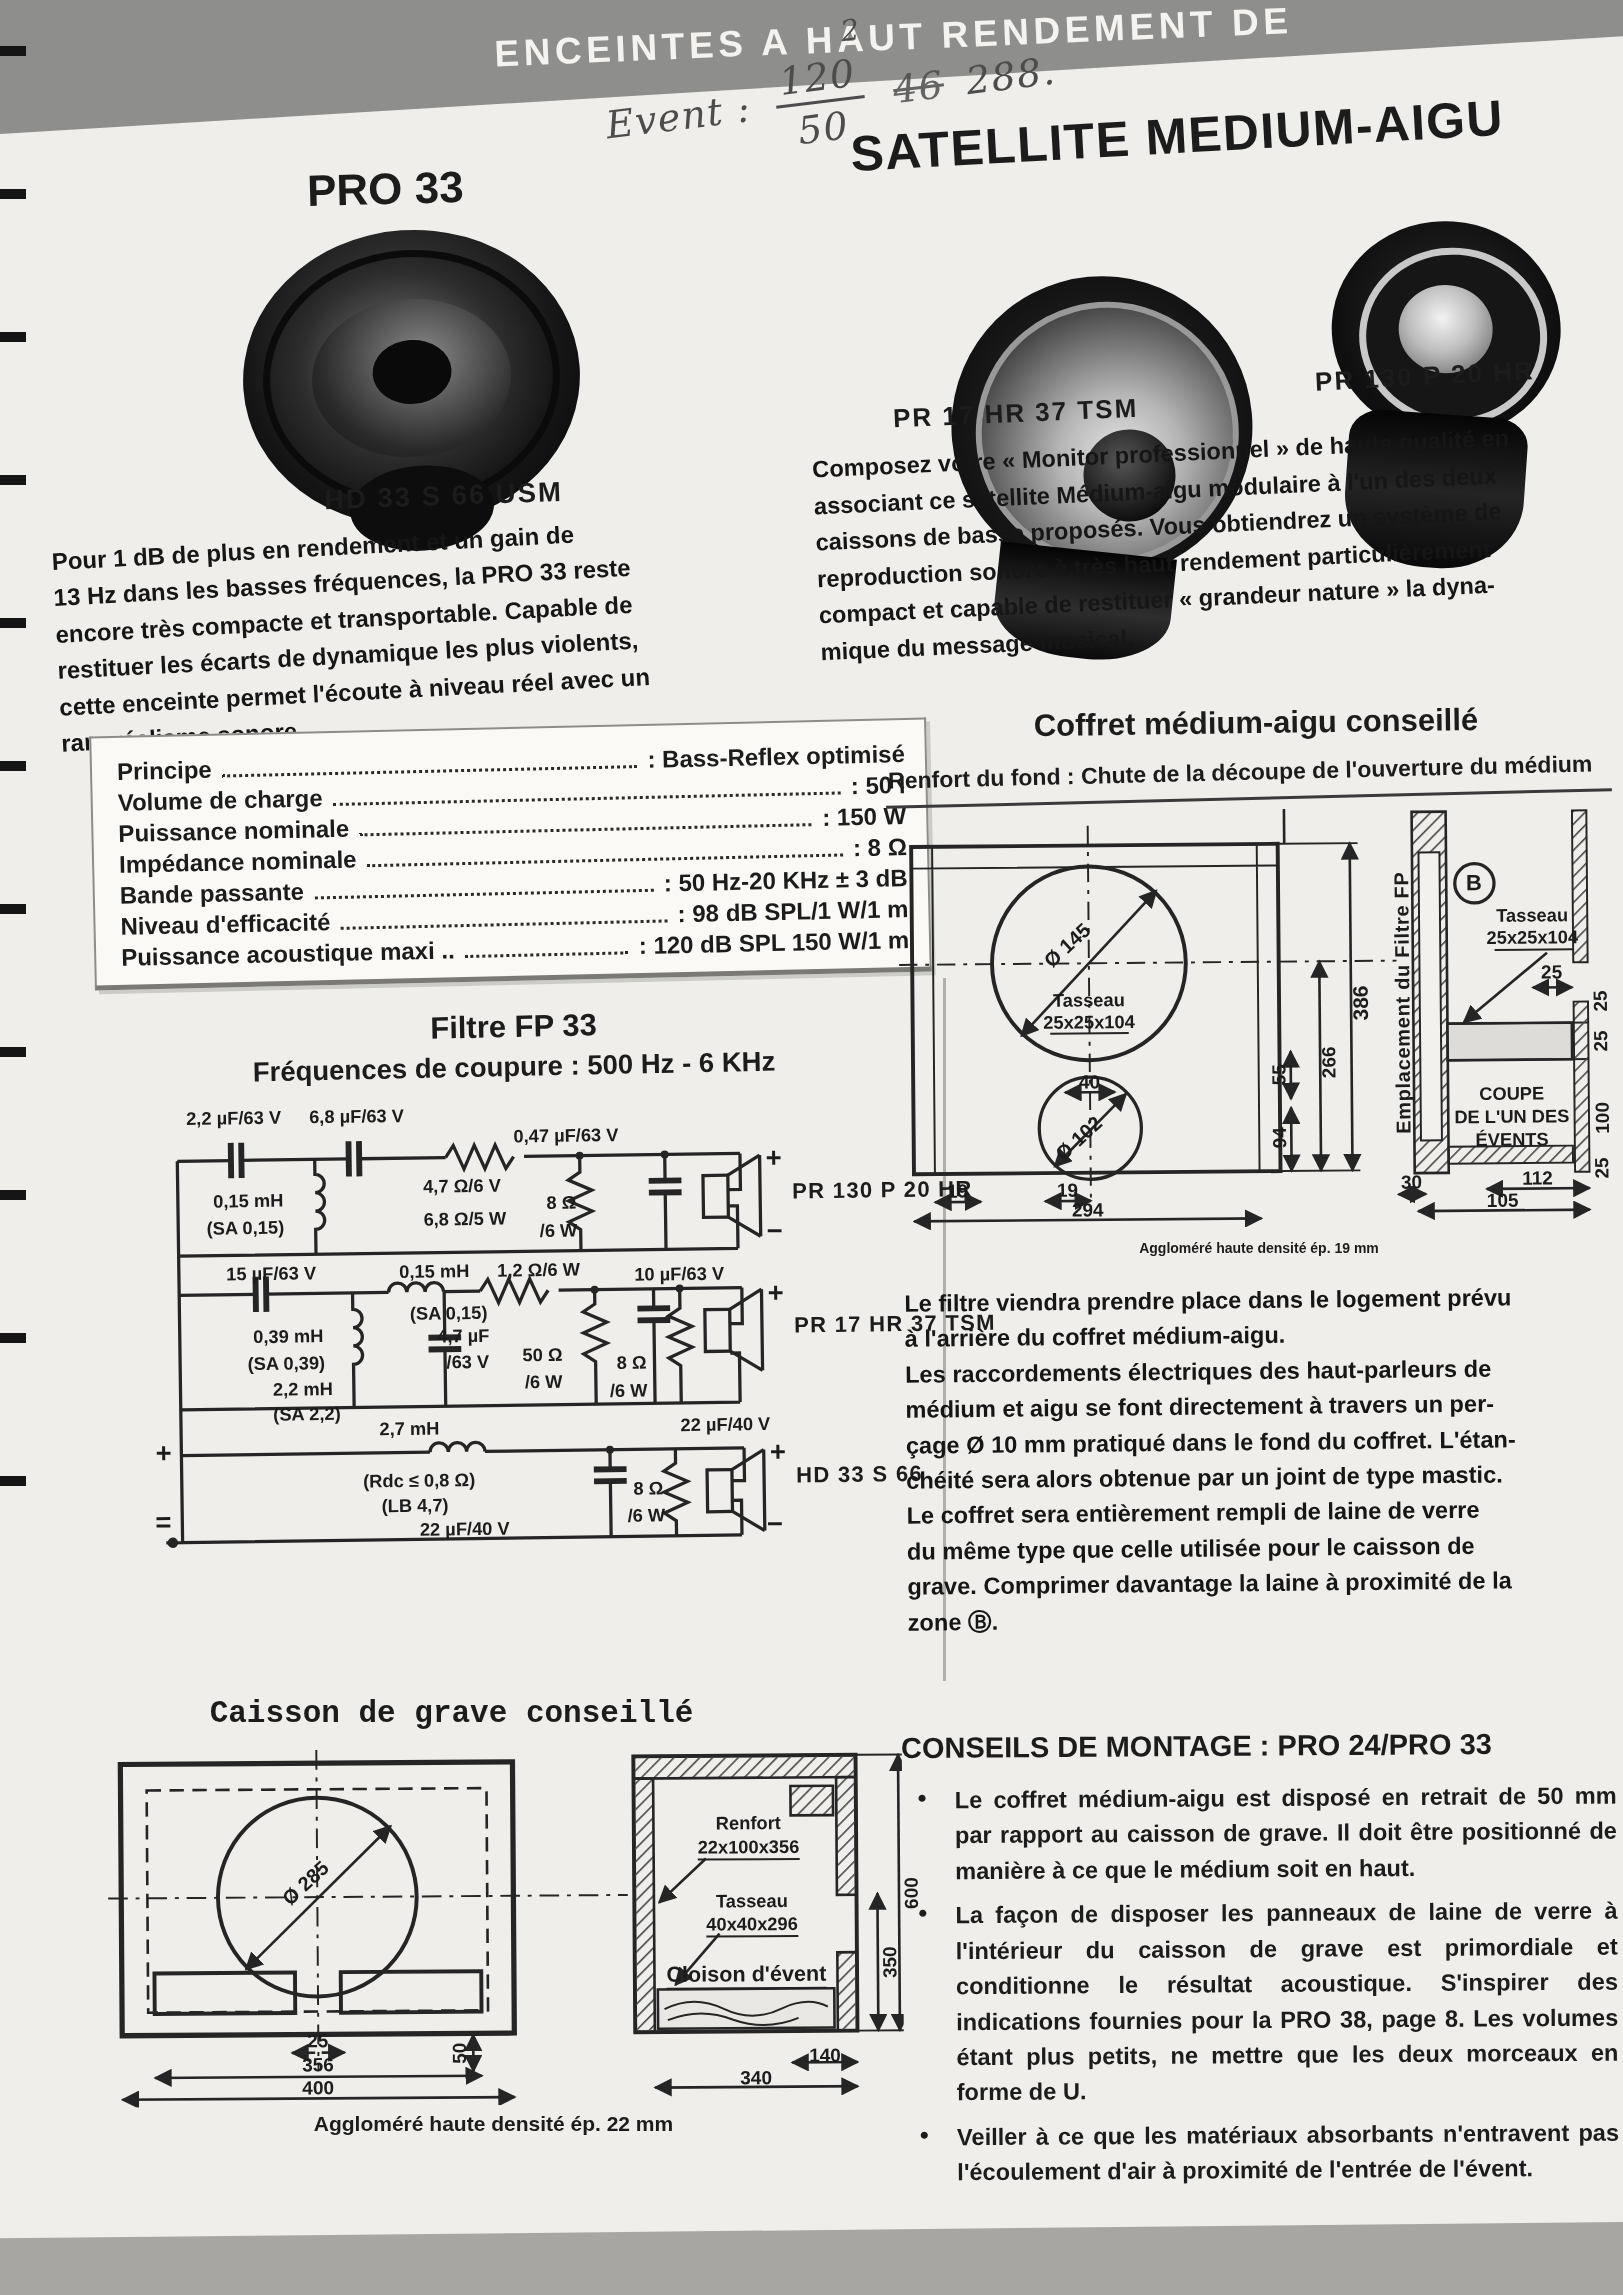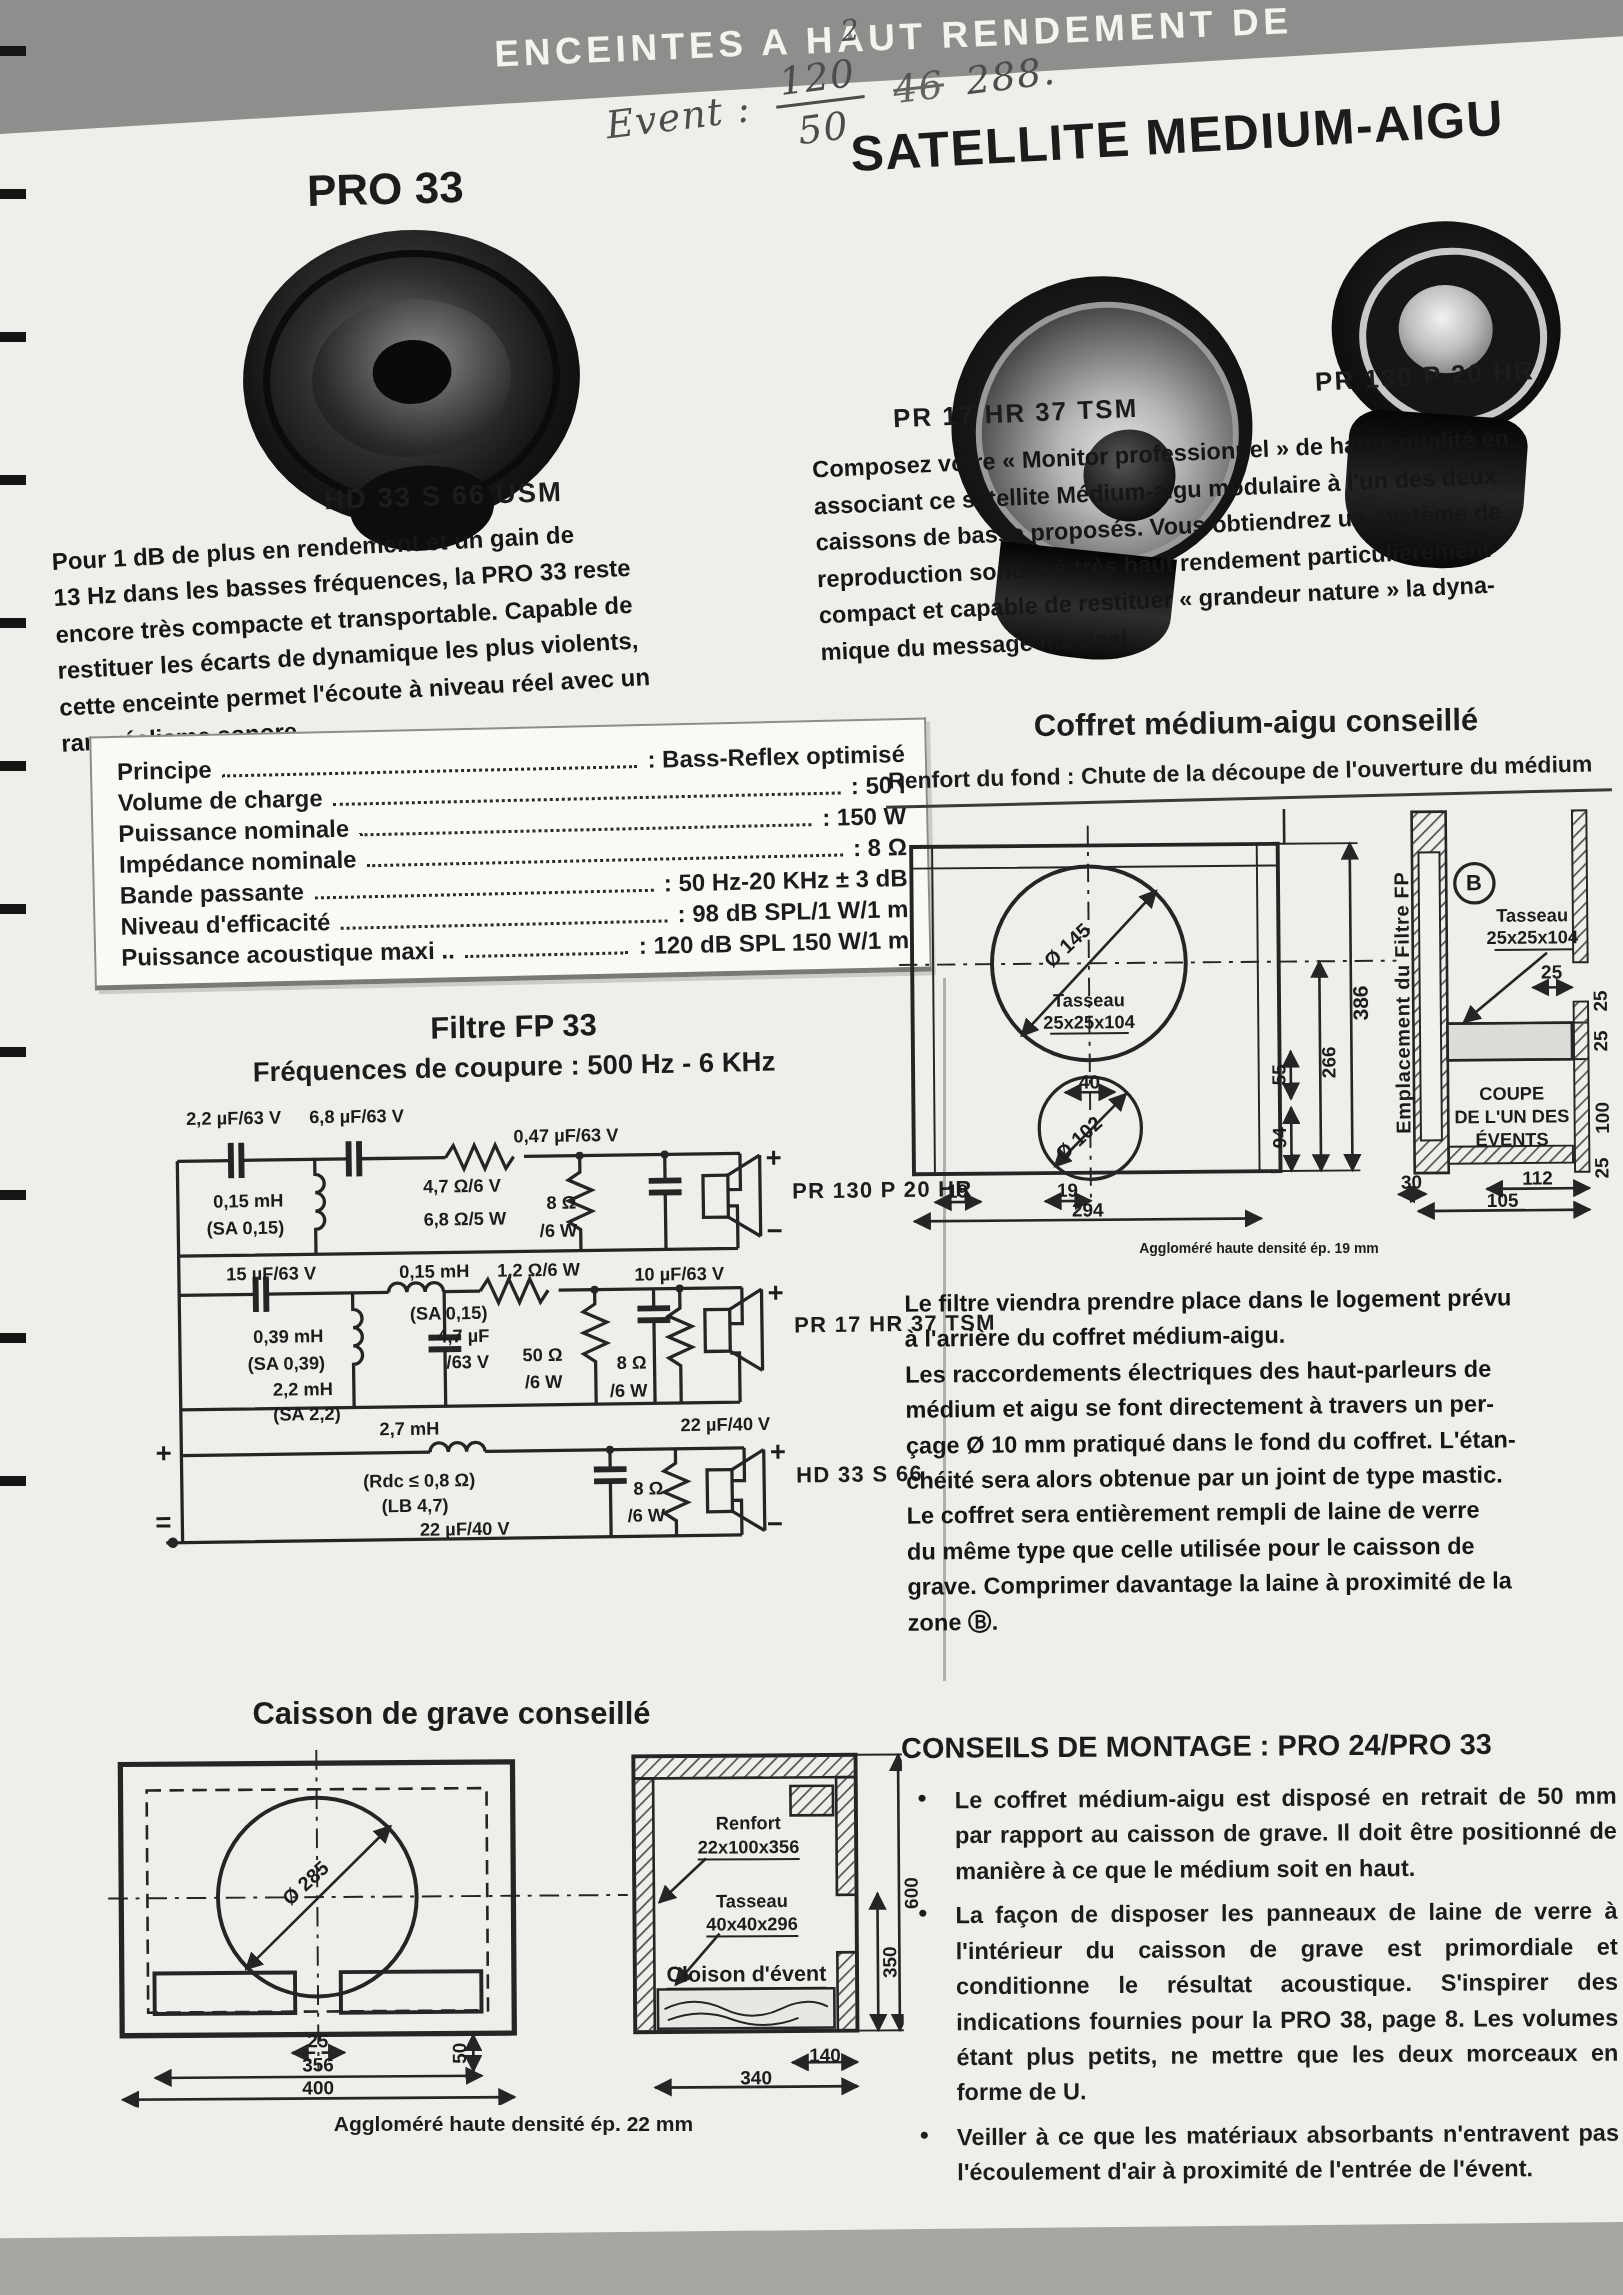--- a/index.html
+++ b/index.html
@@ -245,21 +245,21 @@
     <span class="slab" style="left:267px;top:423px;">22 µF/40 V</span>
     <span class="slab" style="left:481px;top:385px;">8 Ω</span>
     <span class="slab" style="left:475px;top:412px;">/6 W</span>
     <span class="term" style="left:618px;top:345px;">+</span>
     <span class="term" style="left:614px;top:417px;">−</span>
     <span class="term" style="left:3.9px;top:338px;">+</span>
     <span class="term" style="left:2.6px;top:407px;">=</span>
     <span class="sname" style="left:644px;top:372px;">HD 33 S 66</span>
   </div>
 
-  <div class="t ctr h-sec" style="left:190px;top:1696px;width:523px;">Caisson de grave conseillé</div>
+  <div class="t ctr h-sec" style="left:190px;top:1696px;width:523px;font-family:Liberation Mono, monospace;">Caisson de grave conseillé</div>
 
   <div class="diag" style="left:98px;top:1739px;width:805px;height:366px;transform:rotate(-0.4deg);">
     <svg width="805" height="366" viewBox="0 0 1230 560" style="position:absolute;inset:0;" fill="none" stroke="#252525">
       <defs>
         <pattern id="h2" width="14" height="14" patternTransform="rotate(45)" patternUnits="userSpaceOnUse">
           <line x1="0" y1="0" x2="0" y2="14" stroke="#4d4d4d" stroke-width="5"></line>
         </pattern>
         <marker id="a2" viewBox="0 0 10 10" refX="9" refY="5" markerWidth="7" markerHeight="7" orient="auto-start-reverse">
           <path d="M0 0L10 5L0 10z" fill="#252525" stroke="none"></path>
         </marker>
@@ -304,21 +304,21 @@
     <span class="dlab" style="left:651px;top:86px;">Renfort</span>
     <span class="dlab" style="left:651px;top:110px;"><u>22x100x356</u></span>
     <span class="dlab" style="left:654px;top:164px;">Tasseau</span>
     <span class="dlab" style="left:654px;top:187px;"><u>40x40x296</u></span>
     <span class="dlab" style="left:648px;top:237px;font-size:21.6px;"><u>Cloison d'évent</u></span>
     <span class="dim dimr" style="left:814px;top:157px;">600</span>
     <span class="dim dimr" style="left:792px;top:226px;">350</span>
     <span class="dim" style="left:726px;top:319px;">140</span>
     <span class="dim" style="left:657px;top:341px;">340</span>
   </div>
-  <div class="capt ctr" style="left:232px;top:2112px;width:563px;font-size:21px;">Aggloméré haute densité ép. 22 mm</div>
+  <div class="capt ctr" style="left:212px;top:2112px;width:563px;font-size:21px;">Aggloméré haute densité ép. 22 mm</div>
 
   <div class="t h-sat">SATELLITE MEDIUM-AIGU</div>
 
   <div class="photo" style="left:947px;top:276px;width:301px;height:386px;transform:rotate(6deg);">
     <div class="ell" style="left:0;top:0;width:301px;height:301px;background:radial-gradient(circle at 50% 50%,#3a3a3a 0%,#171717 60%,#070707 100%);"></div>
     <div class="ell" style="left:25px;top:25px;width:251px;height:251px;border:6.5px solid #999;background:radial-gradient(circle at 56% 58%,#e4e4e4 0%,#b5b5b5 30%,#4c4c4c 72%,#141414 100%);"></div>
     <div class="ell" style="left:137px;top:150px;width:92px;height:92px;background:radial-gradient(circle at 40% 35%,#555,#0e0e0e 75%);"></div>
     <div style="position:absolute;left:62px;top:275px;width:177px;height:108px;background:linear-gradient(180deg,#040404,#2e2e2e 55%,#0a0a0a);border-radius:0 0 45% 45%;"></div>
   </div>
 

